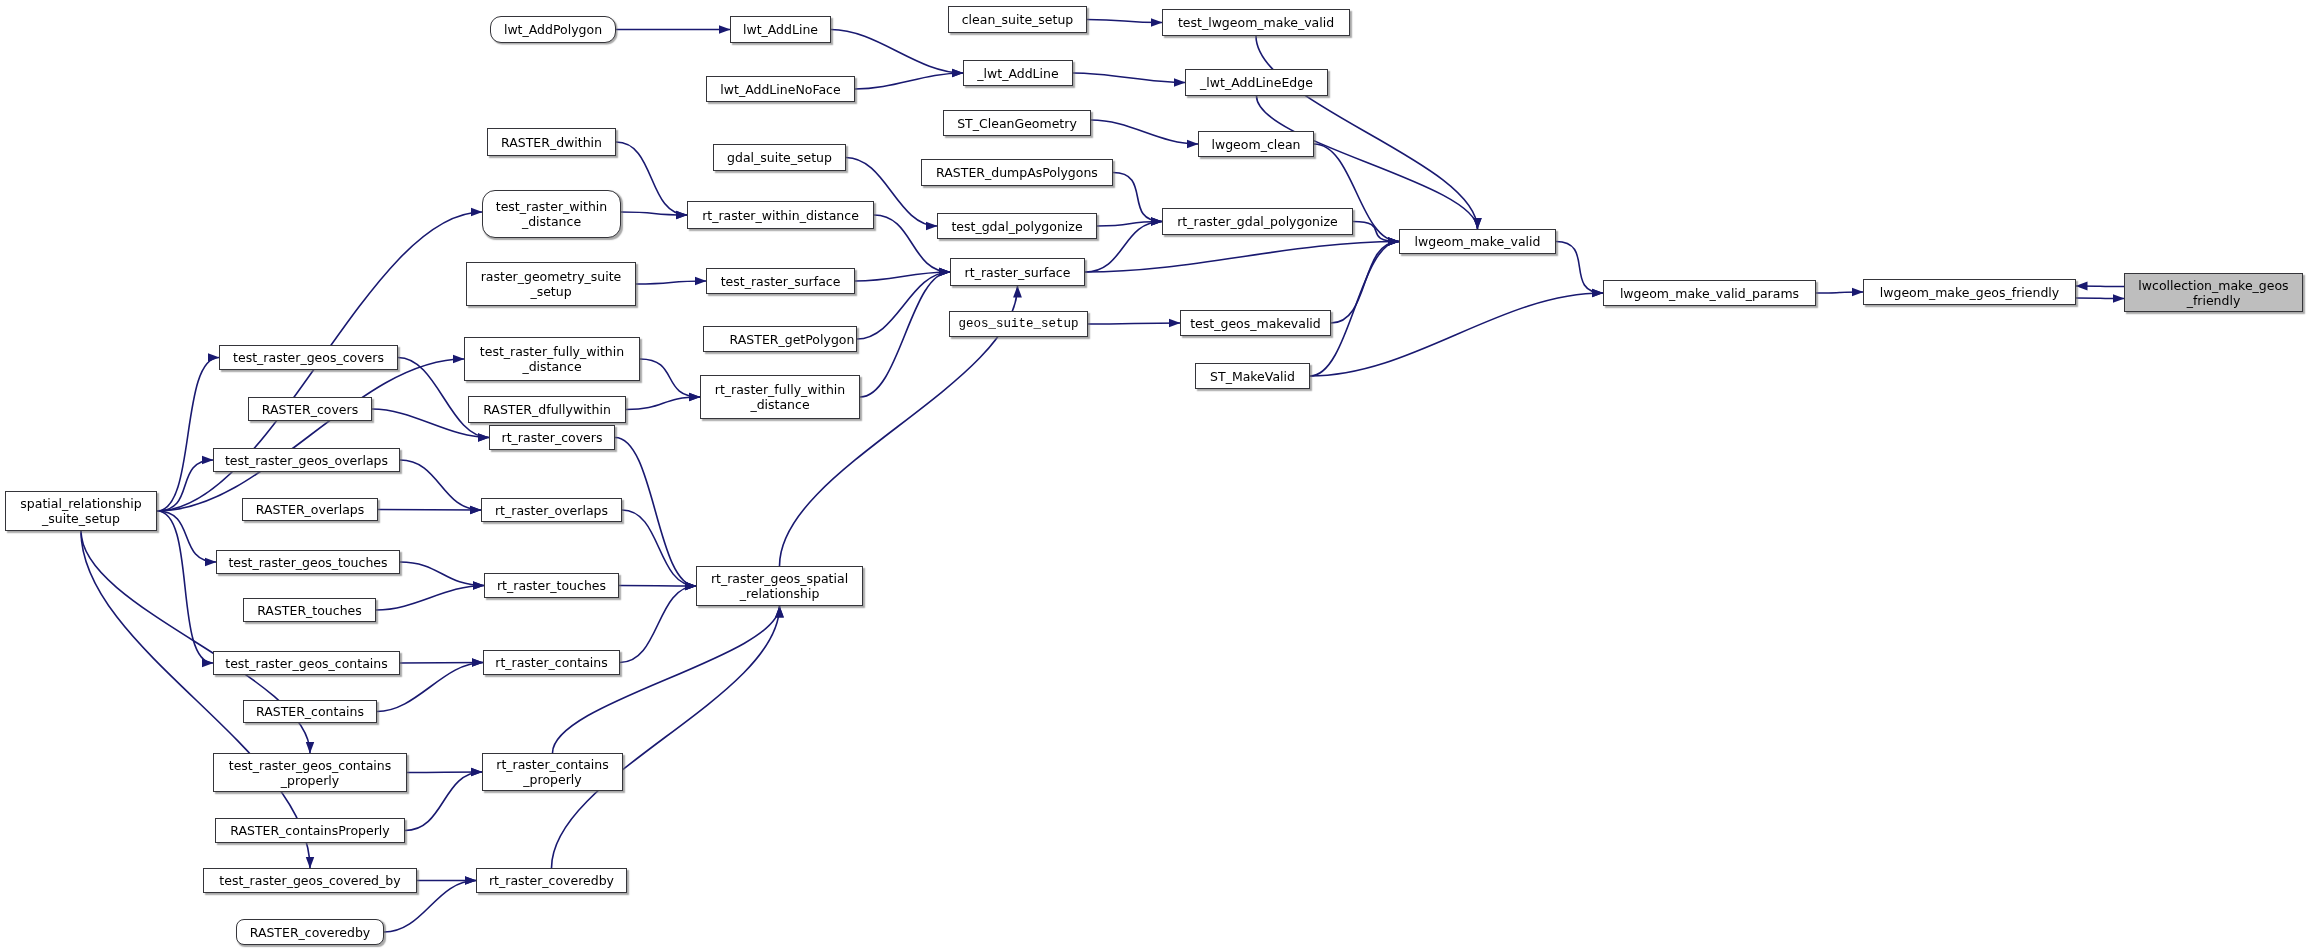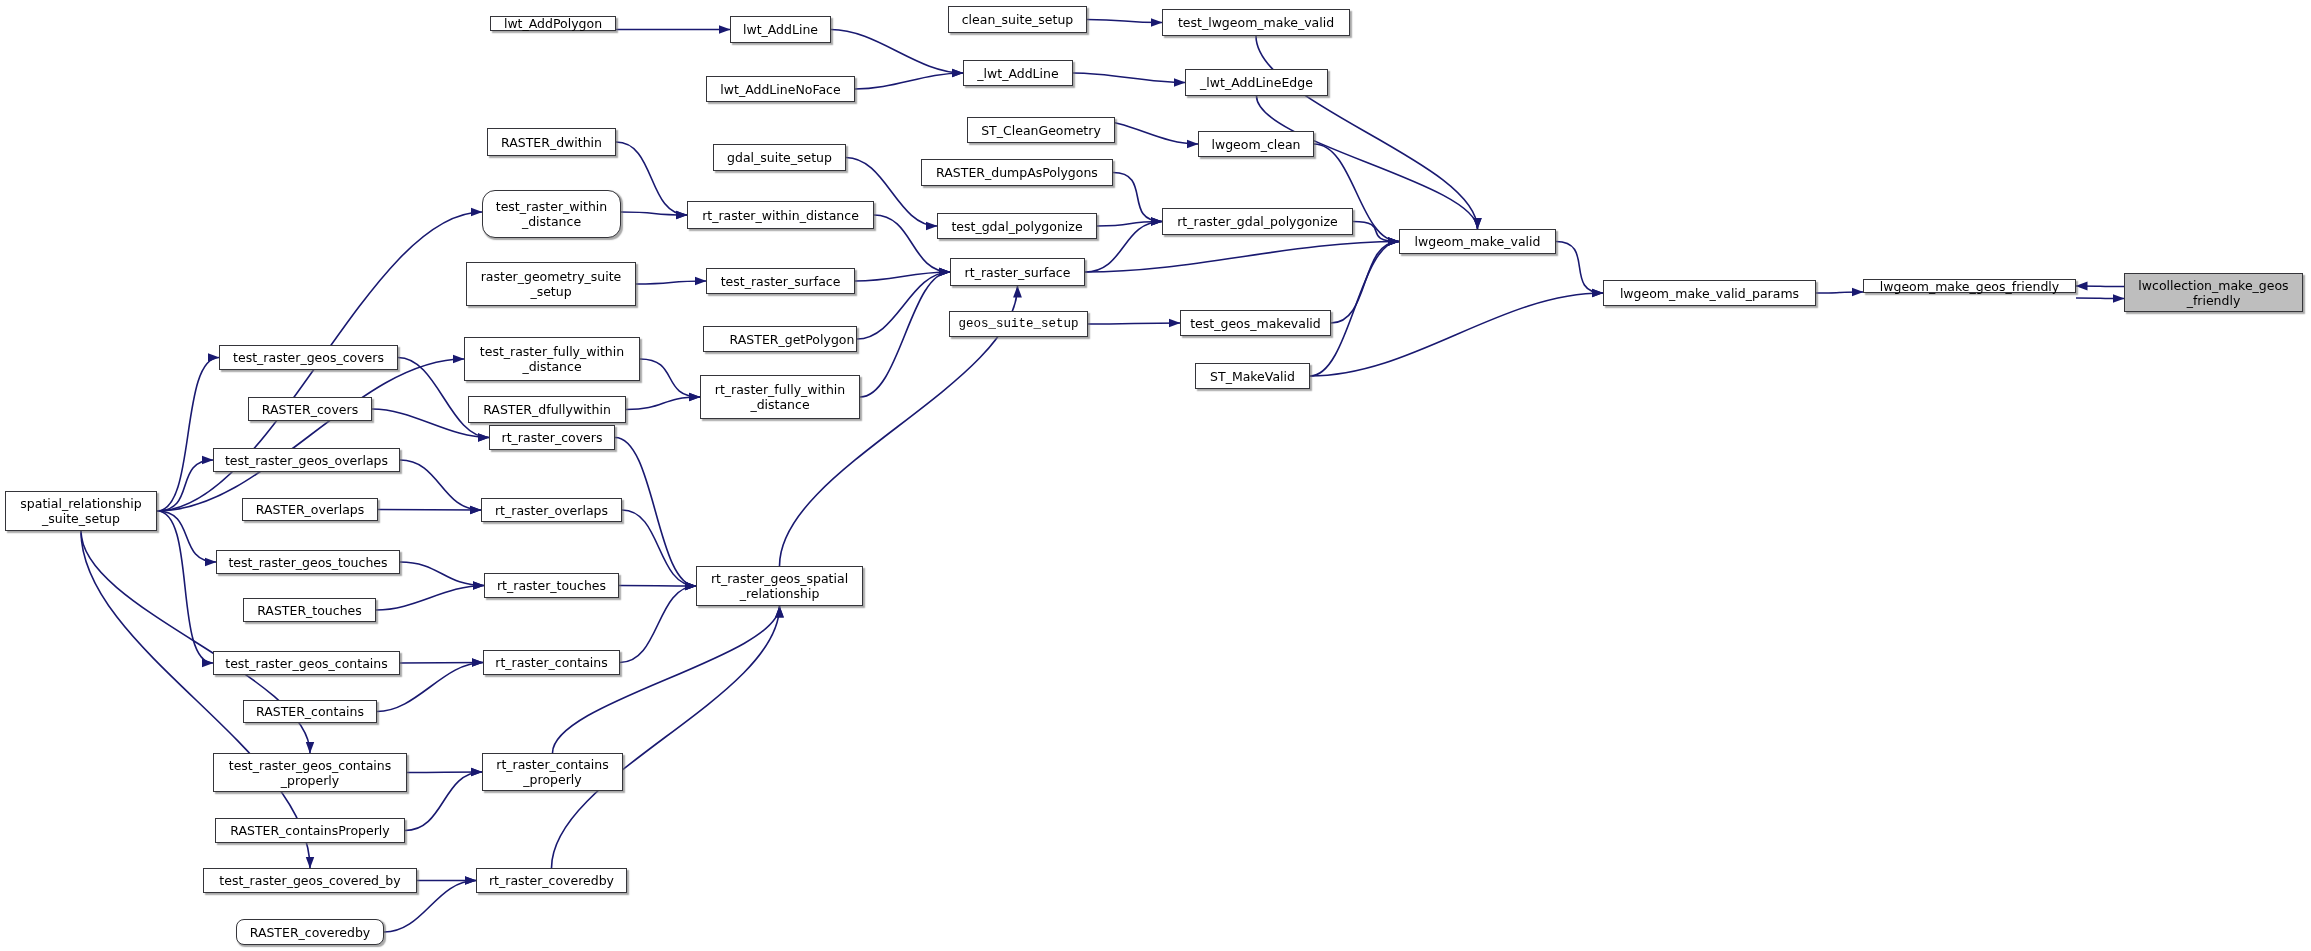--- a/index.html
+++ b/index.html
@@ -76,28 +76,28 @@
       <path d="M405,830.5 C445,830.5 442,772 482,772" fill="none" stroke="#191970" stroke-width="1.6" marker-end="url(#arrow)"></path>
       <path d="M417,880.5 C457,880.5 436,880.5 476,880.5" fill="none" stroke="#191970" stroke-width="1.6" marker-end="url(#arrow)"></path>
       <path d="M384,932 C424,932 436,880.5 476,880.5" fill="none" stroke="#191970" stroke-width="1.6" marker-end="url(#arrow)"></path>
       <path d="M615,437.5 C655,437.5 656,586 696,586" fill="none" stroke="#191970" stroke-width="1.6" marker-end="url(#arrow)"></path>
       <path d="M622,510 C662,510 656,586 696,586" fill="none" stroke="#191970" stroke-width="1.6" marker-end="url(#arrow)"></path>
       <path d="M619,585.5 C659,585.5 656,586 696,586" fill="none" stroke="#191970" stroke-width="1.6" marker-end="url(#arrow)"></path>
       <path d="M620,662.5 C660,662.5 656,586 696,586" fill="none" stroke="#191970" stroke-width="1.6" marker-end="url(#arrow)"></path>
       <path d="M552.5,753 C552.5,701.55 779.5,657.45 779.5,606" fill="none" stroke="#191970" stroke-width="1.6" marker-end="url(#arrow)"></path>
       <path d="M551.5,868 C551.5,776.3 779.5,697.7 779.5,606" fill="none" stroke="#191970" stroke-width="1.6" marker-end="url(#arrow)"></path>
     </svg>
-    <div class="node" style="left: 490px; top: 16px; width: 126px; height: 15px;">lwt_AddPolygon</div>
+    <div class="node" style="left: 490px; top: 16px; width: 126px; height: 27px; border-radius: 11px;">lwt_AddPolygon</div>
     <div class="node" style="left: 730px; top: 16px; width: 101px; height: 27px;">lwt_AddLine</div>
     <div class="node" style="left: 948px; top: 6px; width: 139px; height: 27px;">clean_suite_setup</div>
     <div class="node" style="left: 1162px; top: 9px; width: 188px; height: 27px;">test_lwgeom_make_valid</div>
     <div class="node" style="left: 706px; top: 76px; width: 149px; height: 26px;">lwt_AddLineNoFace</div>
     <div class="node" style="left: 963px; top: 60px; width: 110px; height: 26px;">_lwt_AddLine</div>
     <div class="node" style="left: 1185px; top: 69px; width: 143px; height: 27px;">_lwt_AddLineEdge</div>
-    <div class="node" style="left: 943px; top: 117px; width: 148px; height: 26px; margin-left: 24px;">ST_CleanGeometry</div>
+    <div class="node" style="left: 943px; top: 110px; width: 148px; height: 26px;">ST_CleanGeometry</div>
     <div class="node" style="left: 1198px; top: 131px; width: 116px; height: 26px;">lwgeom_clean</div>
     <div class="node" style="left: 487px; top: 128px; width: 129px; height: 28px;">RASTER_dwithin</div>
     <div class="node" style="left: 713px; top: 144px; width: 133px; height: 27px;">gdal_suite_setup</div>
     <div class="node" style="left: 482px; top: 190px; width: 139px; height: 48px; border-radius: 13px;">test_raster_within
 _distance</div>
     <div class="node" style="left: 687px; top: 201px; width: 187px; height: 28px;">rt_raster_within_distance</div>
     <div class="node" style="left: 921px; top: 159px; width: 192px; height: 27px;">RASTER_dumpAsPolygons</div>
     <div class="node" style="left: 937px; top: 213px; width: 160px; height: 26px;">test_gdal_polygonize</div>
     <div class="node" style="left: 1162px; top: 208px; width: 191px; height: 27px;">rt_raster_gdal_polygonize</div>
     <div class="node" style="left: 466px; top: 262px; width: 170px; height: 44px;">raster_geometry_suite
@@ -132,16 +132,16 @@
 _properly</div>
     <div class="node" style="left: 203px; top: 868px; width: 214px; height: 25px;">test_raster_geos_covered_by</div>
     <div class="node" style="left: 236px; top: 919px; width: 148px; height: 26px; border-radius: 8px;">RASTER_coveredby</div>
     <div class="node" style="left: 476px; top: 868px; width: 151px; height: 25px;">rt_raster_coveredby</div>
     <div class="node" style="left: 696px; top: 566px; width: 167px; height: 40px;">rt_raster_geos_spatial
 _relationship</div>
     <div class="node" style="left: 5px; top: 491px; width: 152px; height: 40px;">spatial_relationship
 _suite_setup</div>
     <div class="node" style="left: 1399px; top: 229px; width: 157px; height: 25px;">lwgeom_make_valid</div>
     <div class="node" style="left: 1603px; top: 280px; width: 213px; height: 26px;">lwgeom_make_valid_params</div>
-    <div class="node" style="left: 1863px; top: 279px; width: 213px; height: 14px;">lwgeom_make_geos_friendly</div>
+    <div class="node" style="left: 1863px; top: 279px; width: 213px; height: 26px;">lwgeom_make_geos_friendly</div>
     <div class="node hl" style="left: 2124px; top: 273px; width: 179px; height: 39px;">lwcollection_make_geos
 _friendly</div>
   </div>
 
 </body></html>

